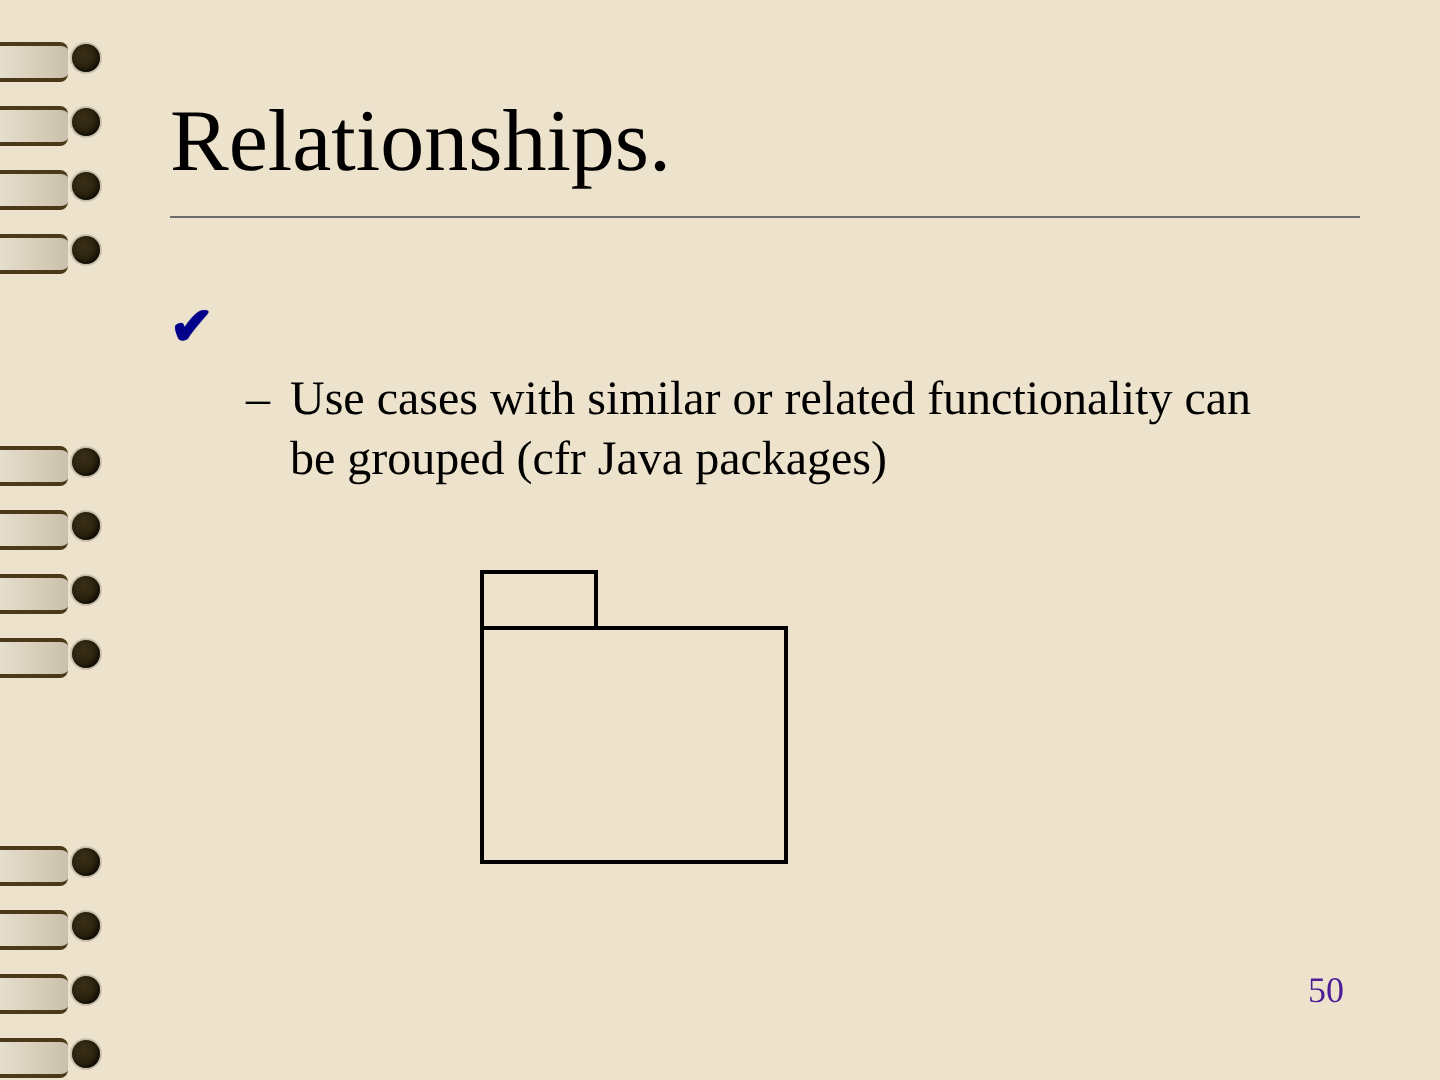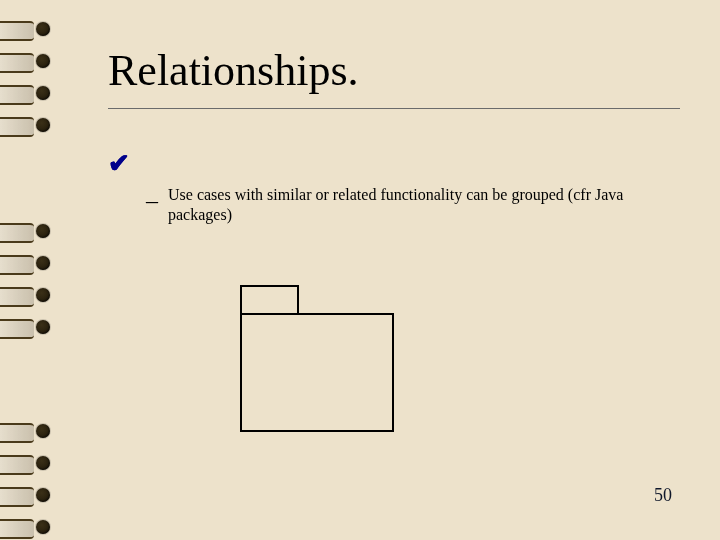--- a/index.html
+++ b/index.html
@@ -50,21 +50,20 @@
     background: radial-gradient(circle at 40% 35%, #3a2f17 0%, #2b220f 55%, #1a1408 100%);
     border-radius: 50%;
     box-shadow: inset -1px -1px 2px rgba(0,0,0,0.6), 0 0 0 1px rgba(0,0,0,0.15);
   }
   .slide {
     position: absolute;
     left: 85px;
     top: 45px;
     right: 40px;
     bottom: 30px;
-    margin-left: 23px;
   }
   .title {
     font-size: 44px;
     font-weight: normal;
     margin: 0 0 6px 0;
     padding-bottom: 6px;
   }
   .title-underline {
     border-bottom: 1px solid #6b6b6b;
     margin-bottom: 36px;
@@ -94,21 +93,21 @@
     margin-top: 4px;
     margin-bottom: 18px;
   }
   .dash {
     font-size: 24px;
     margin-right: 10px;
     line-height: 1.25;
     color: #000;
   }
   .sub-text {
-    font-size: 16px;
+    font-size: 24px;
     line-height: 1.25;
     max-width: 500px;
   }
   .uml-package {
     position: absolute;
     left: 240px;
     top: 285px;
   }
   .uml-tab {
     width: 55px;
@@ -122,21 +121,21 @@
     height: 115px;
     border: 2px solid #000;
     margin-top: 0;
     background: transparent;
   }
   .page-number {
     position: absolute;
     right: 48px;
     bottom: 34px;
     font-size: 18px;
-    color: #0f172a;
+    color: #4c1d95;
   }
 </style>
 </head>
 <body>
 
 <div class="spiral">
     <div class="ring" style="top: 18px;">
       <div class="wire"></div>
       <div class="hole"></div>
     </div>

